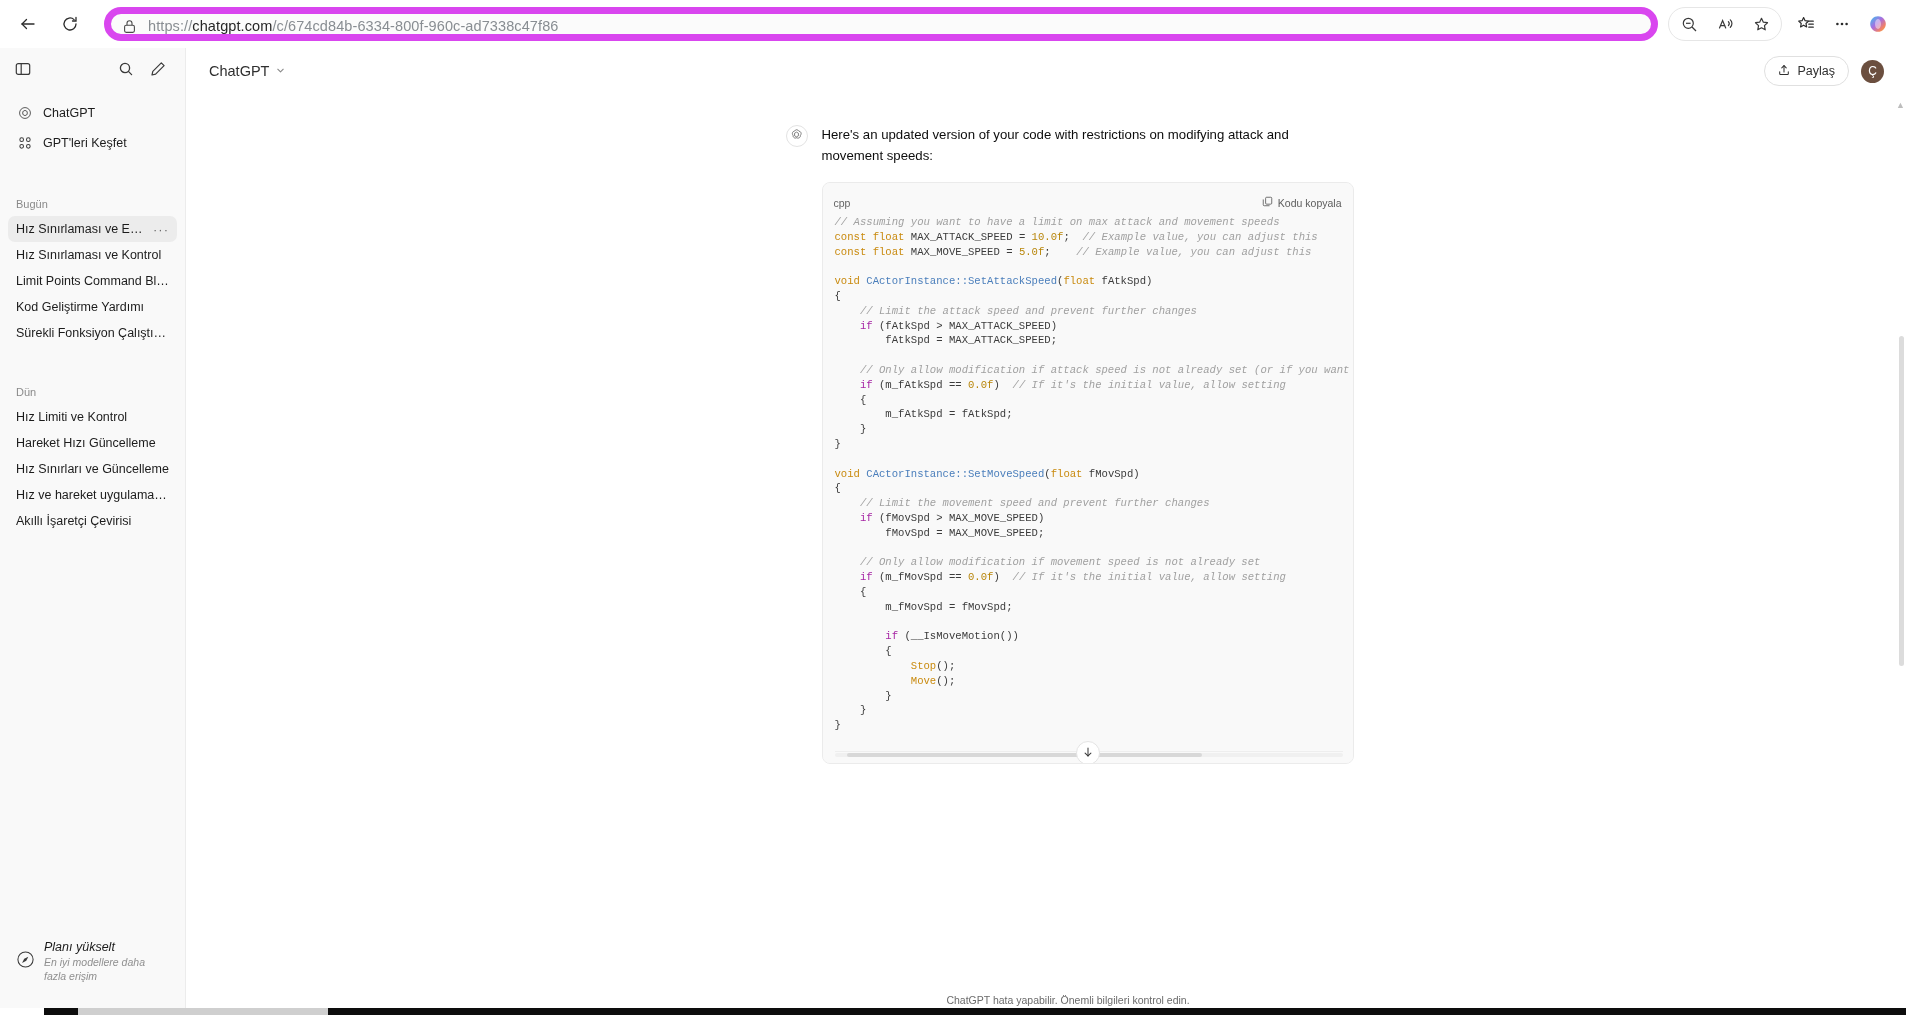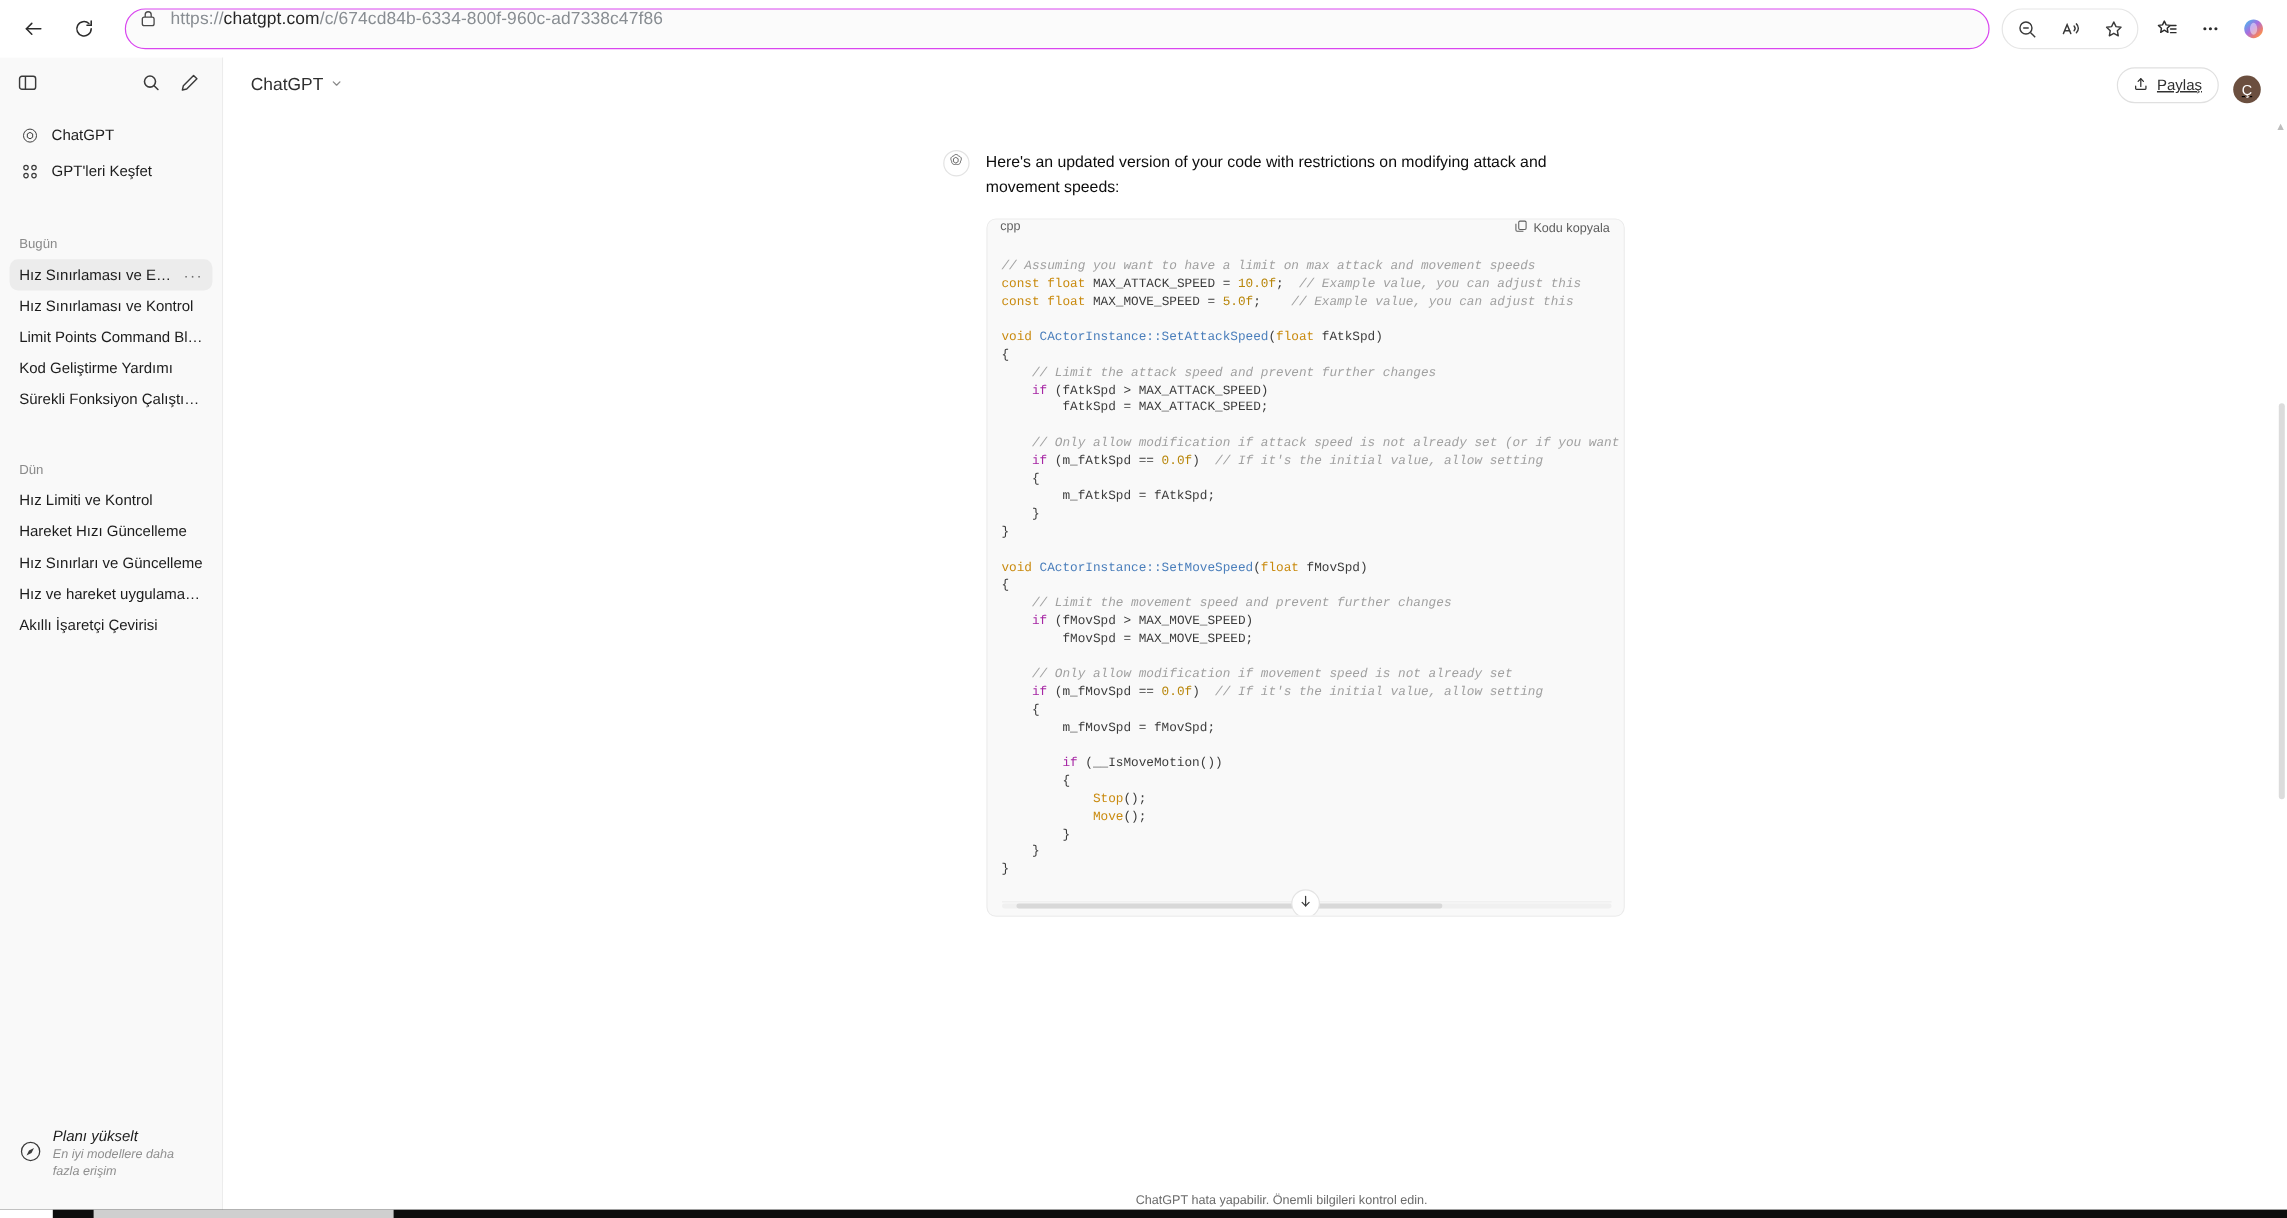--- a/index.html
+++ b/index.html
@@ -25,24 +25,24 @@
     display: flex; align-items: center; justify-content: center;
     border-radius: 6px; cursor: pointer;
     flex: 0 0 auto;
   }
   .nav-btn svg { display: block; }
 
   #omnibox {
     flex: 1 1 auto;
     height: 34px;
     margin: 0 10px 0 16px;
-    border: 1px solid #d946ef;
+    border: 7px solid #d946ef;
     border-radius: 17px;
     background: #fbfbfb;
-    display: flex; align-items: flex-start;
+    display: flex; align-items: flex-end;
     padding: 0 12px;
     cursor: text;
     min-width: 0;
   }
   #omnibox .lock { flex: 0 0 auto; margin-right: 12px; display:flex; }
   #url-text {
     font-size: 14.5px;
     color: #888d92;
     white-space: nowrap; overflow: hidden;
     letter-spacing: 0.1px;
@@ -154,21 +154,21 @@
     padding: 0 22px 0 14px;
   }
   #model-picker {
     display: flex; align-items: center; gap: 6px;
     padding: 5px 9px;
     border-radius: 8px;
     cursor: pointer;
     font-size: 14.5px;
     color: #2f2f2f;
   }
-  .header-right { display: flex; align-items: flex-end; gap: 12px; text-decoration: underline; }
+  .header-right { display: flex; align-items: center; gap: 12px; }
   #share-button {
     display: flex; align-items: center; gap: 7px;
     height: 30px;
     padding: 0 13px;
     border: 1px solid #e0e0e0;
     border-radius: 16px;
     background: #fff;
     cursor: pointer;
     font-size: 12.5px;
     color: #2f2f2f;
@@ -214,21 +214,21 @@
   
   #code-block {
     border: 1px solid #ebebeb;
     border-radius: 8px;
     background: #f9f9f9;
     overflow: hidden;
     width: 532px;
   }
   #code-header {
     height: 26px;
-    display: flex; align-items: flex-start; justify-content: space-between;
+    display: flex; align-items: flex-end; justify-content: space-between;
     padding: 0 11px;
     background: #f9f9f9;
   }
   #code-lang { font-size: 10.5px; color: #646464; }
   #copy-code {
     display: flex; align-items: center; gap: 5px;
     font-size: 10.5px; color: #5d5d5d;
     cursor: pointer;
   }
   #code-body {

